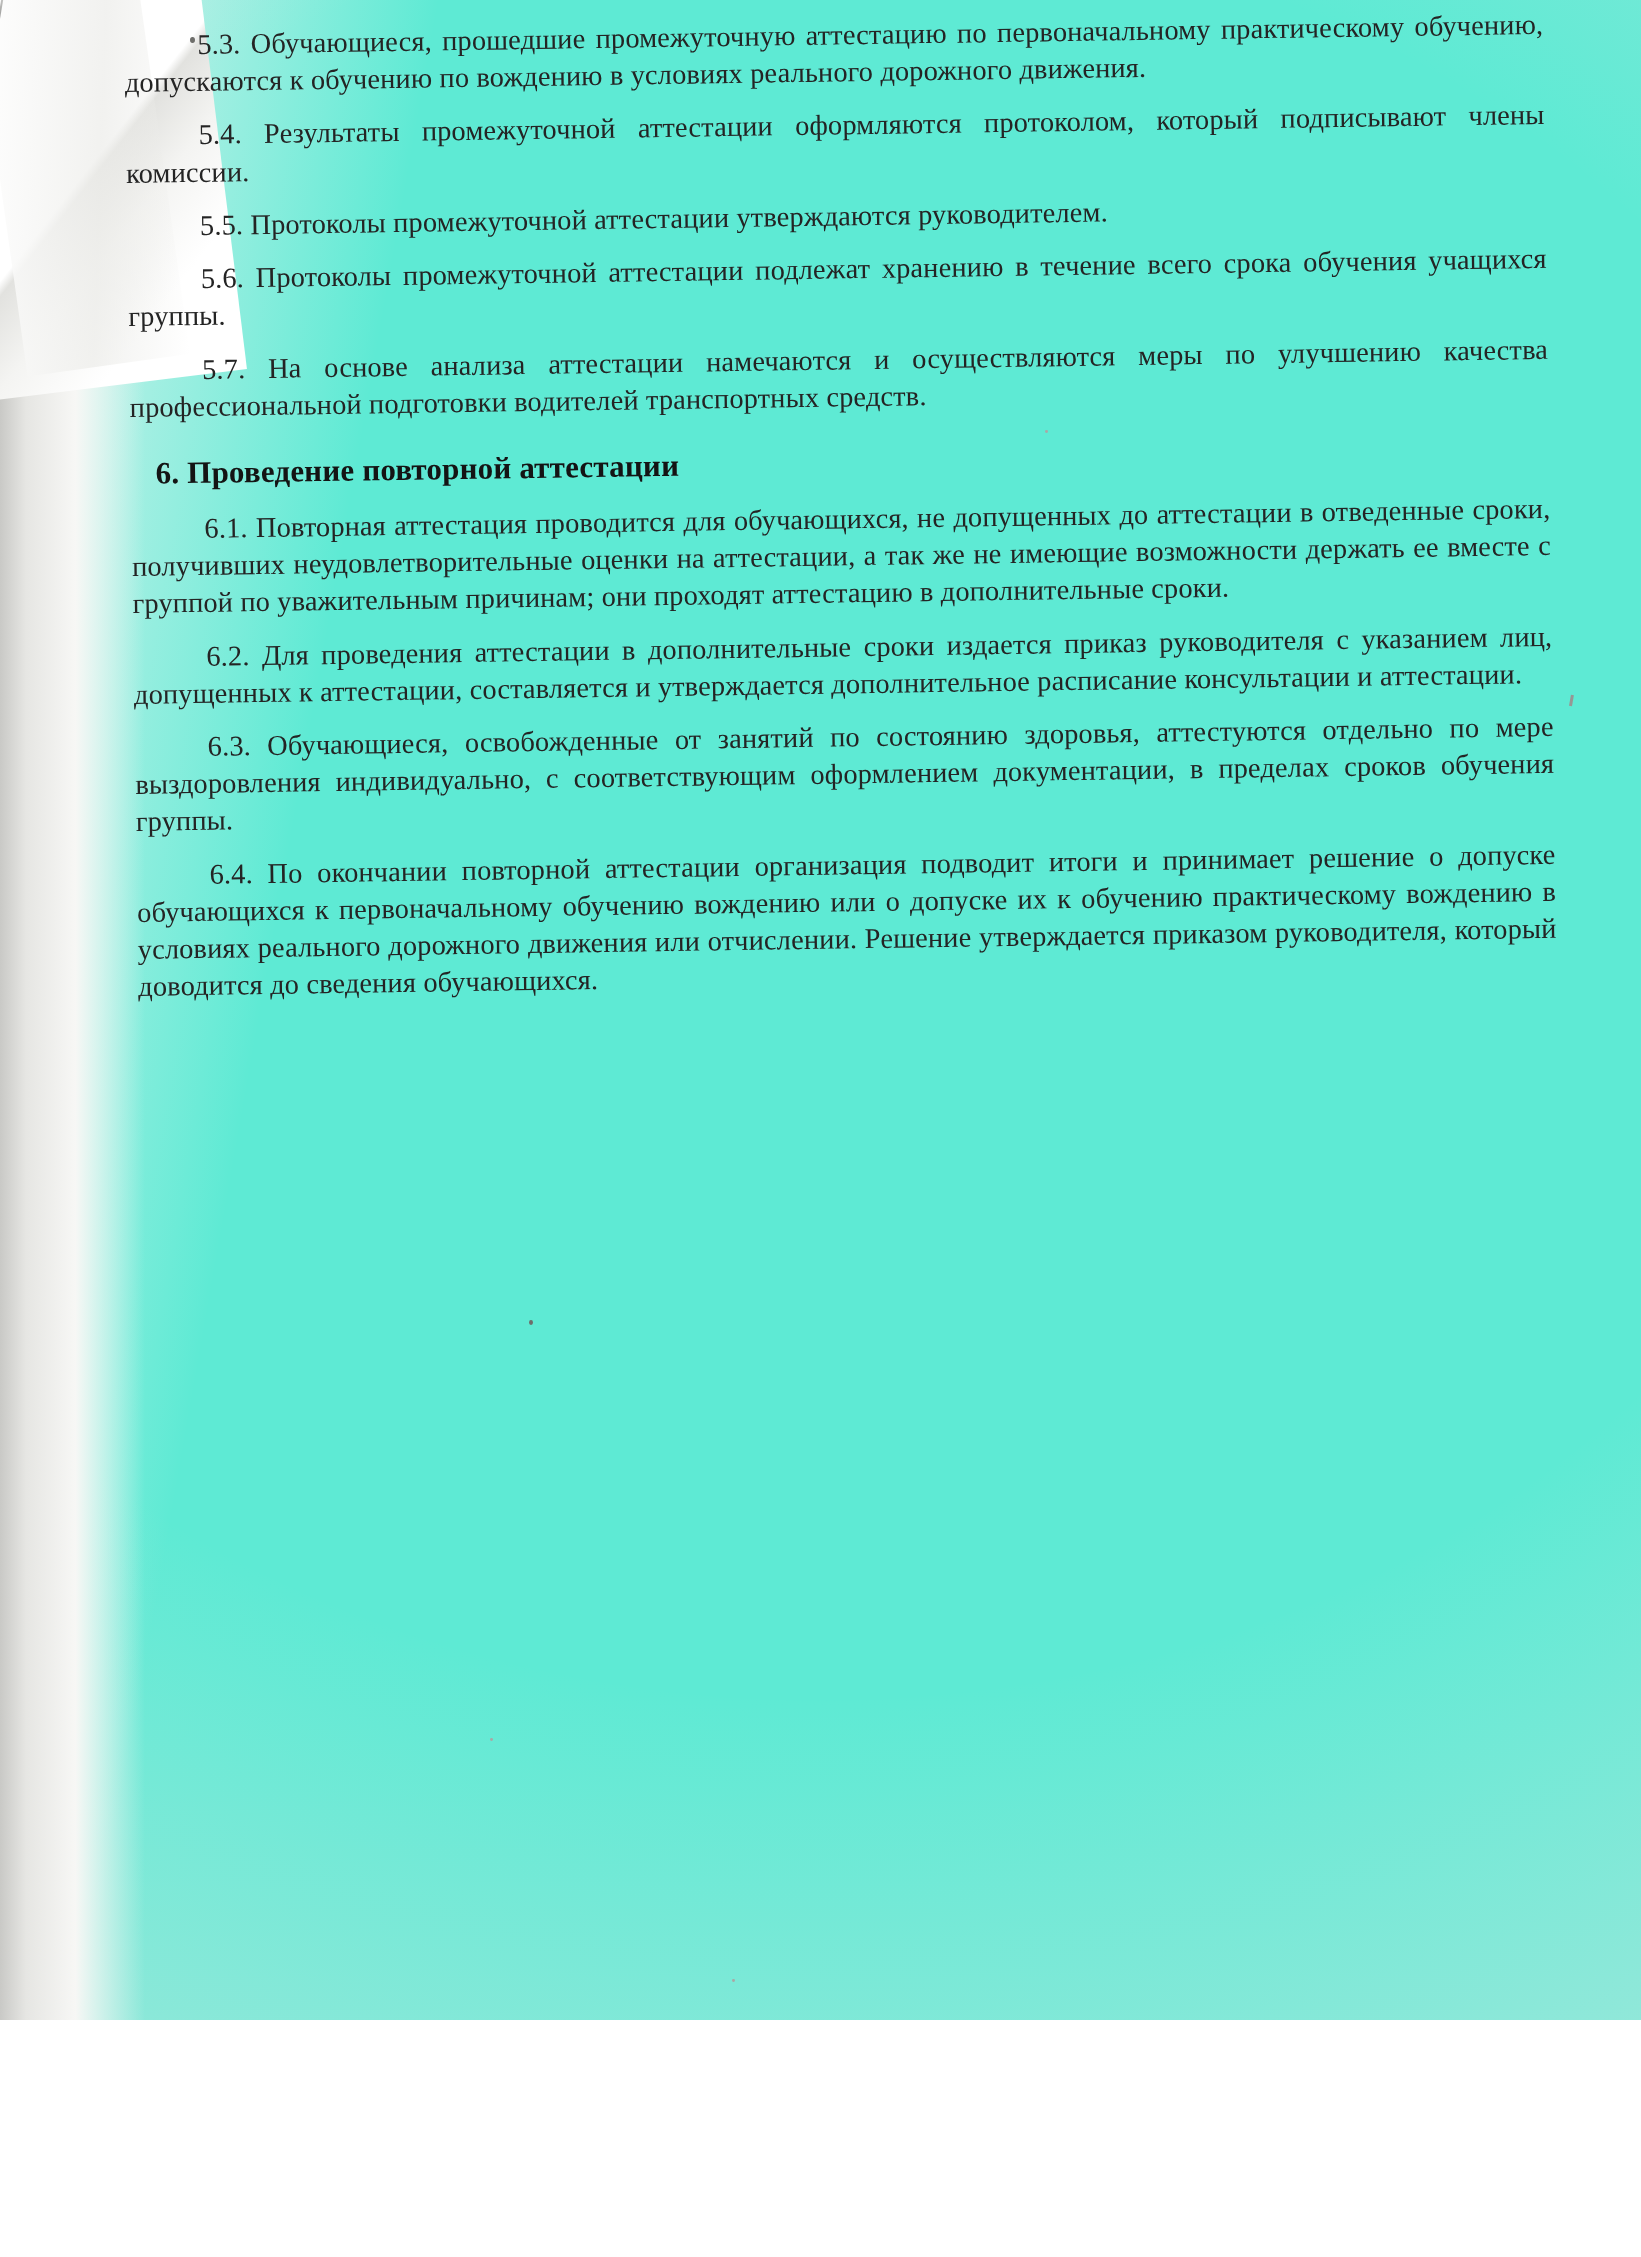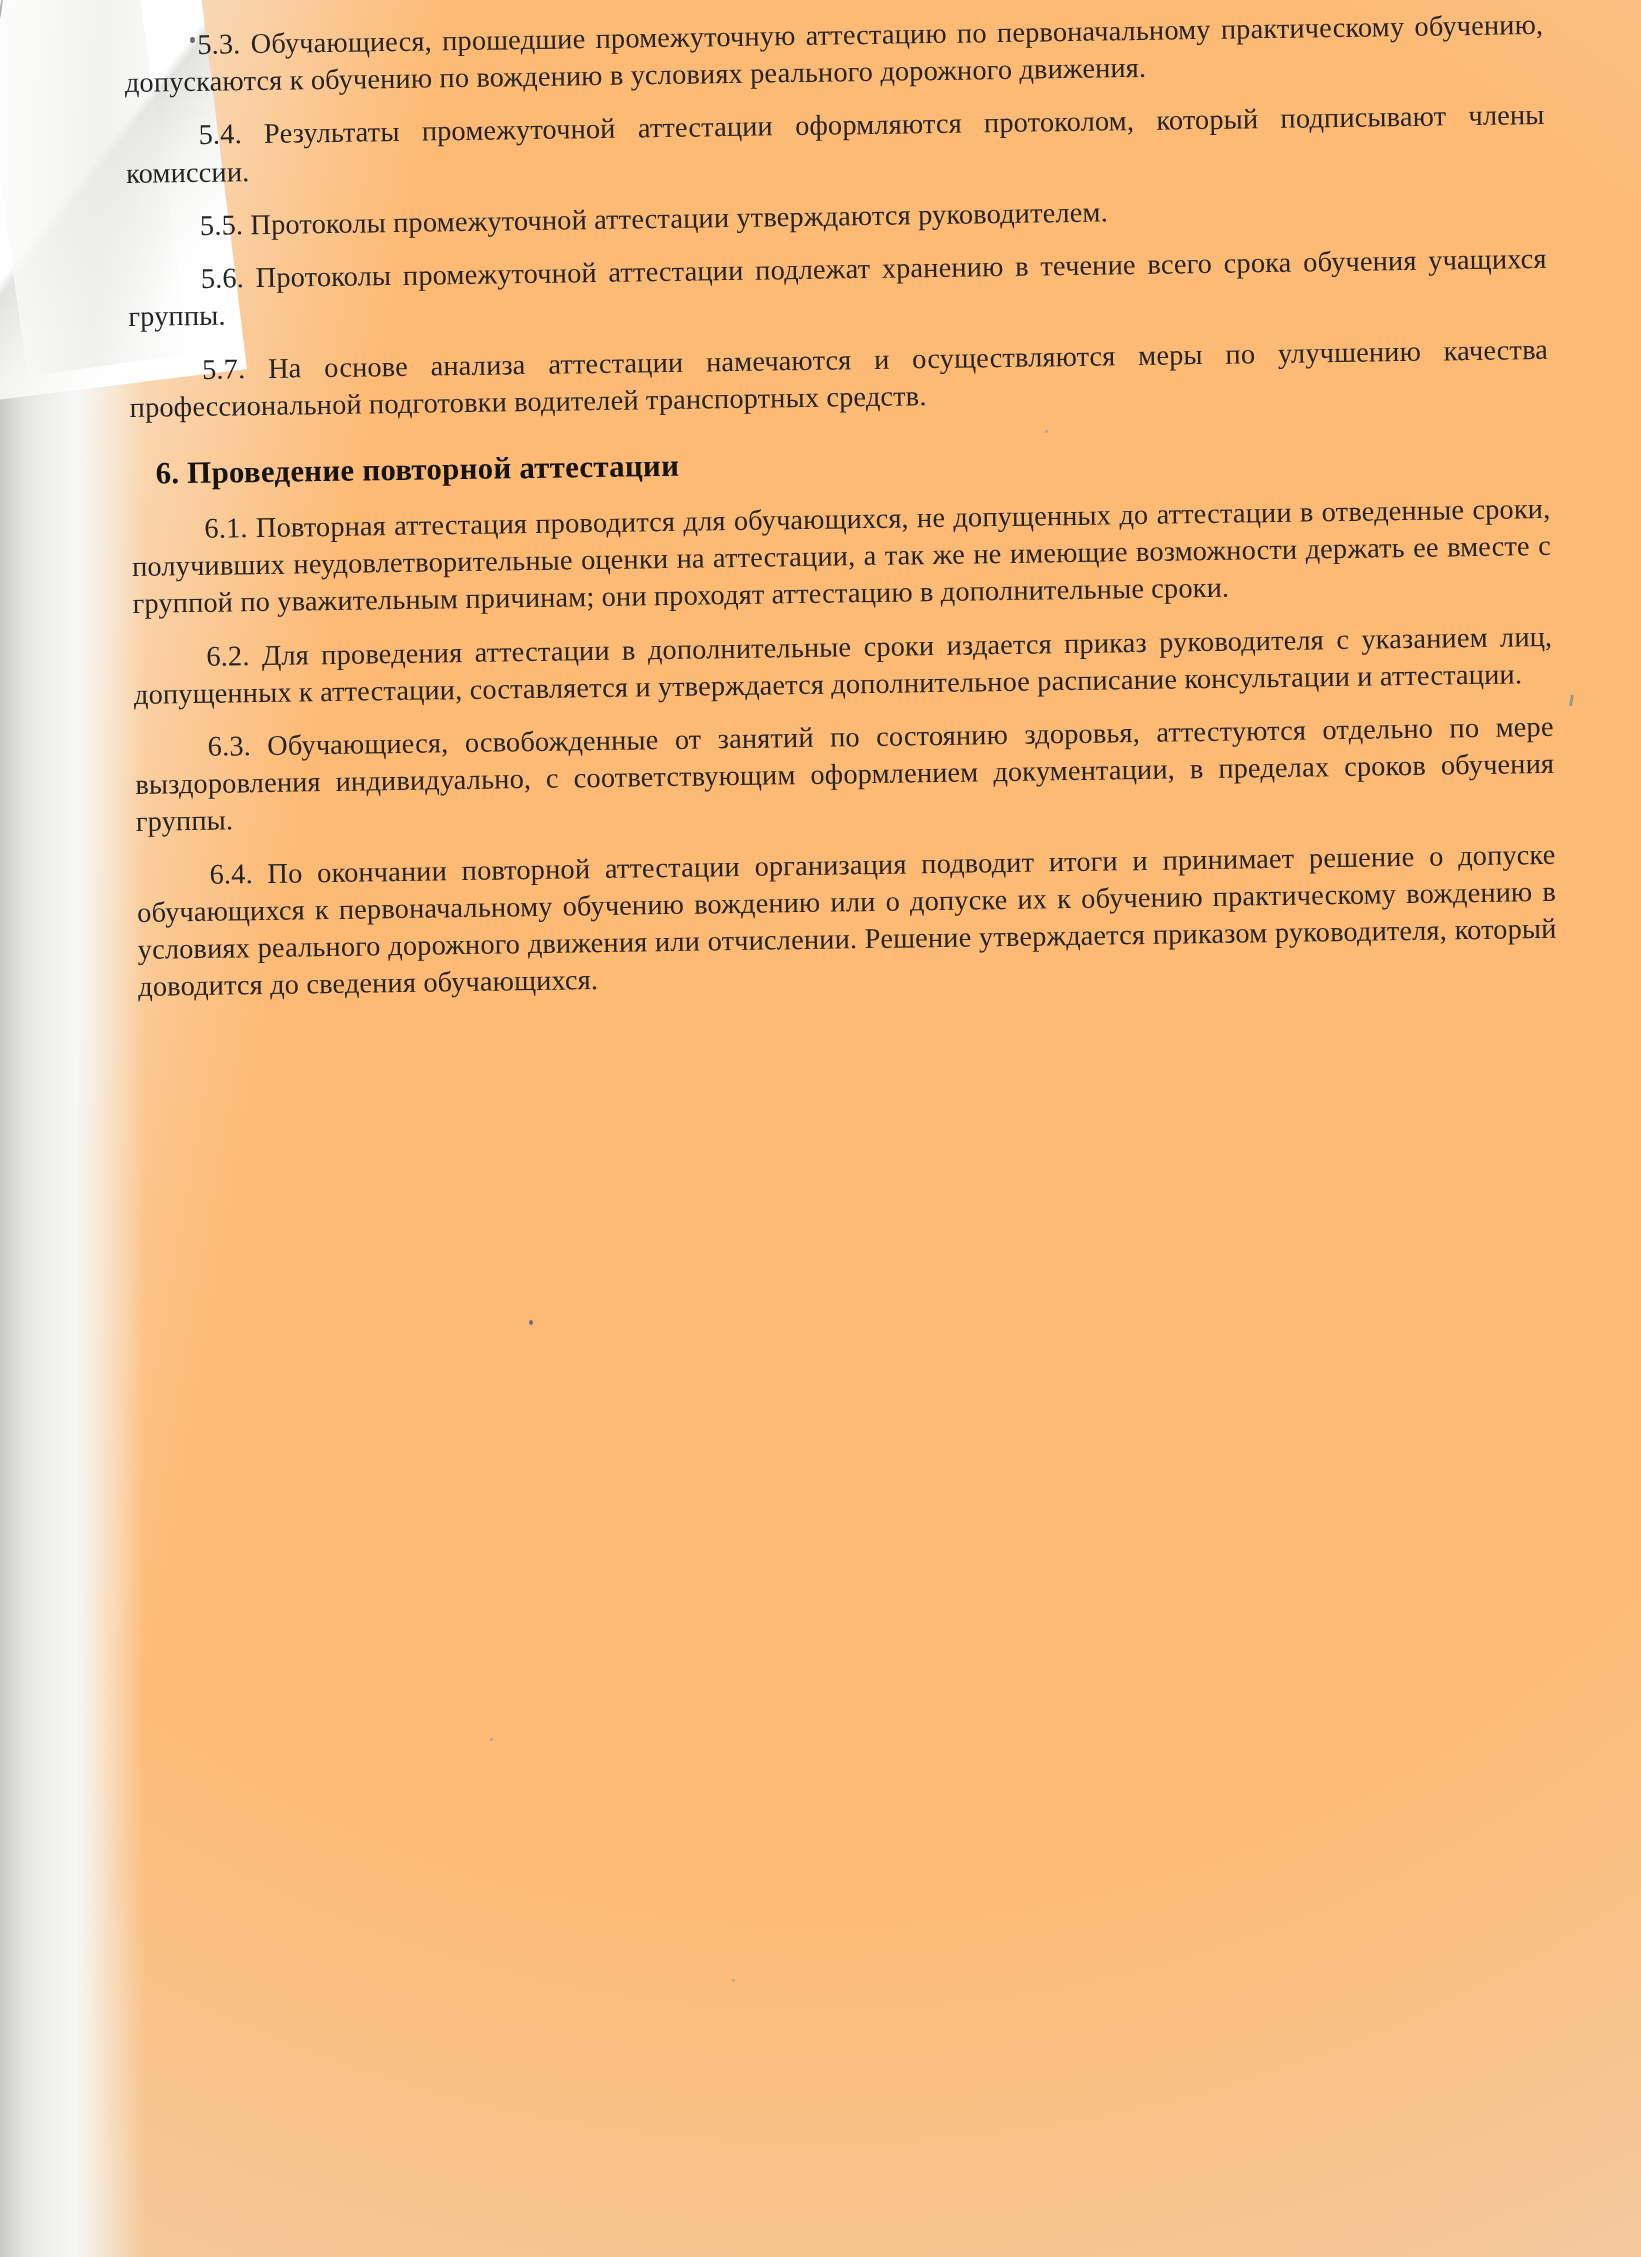--- a/index.html
+++ b/index.html
@@ -6,22 +6,22 @@
   html, body {
     margin: 0;
     padding: 0;
     background: #ffffff;
   }
 
   
   .scan-page {
     position: relative;
     width: 1641px;
-    height: 2257px;
-    background: #fdba74;
+    height: 2020px;
+    background: #5eead4;
     overflow: hidden;
     font-family: "Liberation Serif", "DejaVu Serif", serif;
     color: #1b1b1b;
   }
 
   
   .paper-tone {
     position: absolute;
     inset: 0;
     background:

